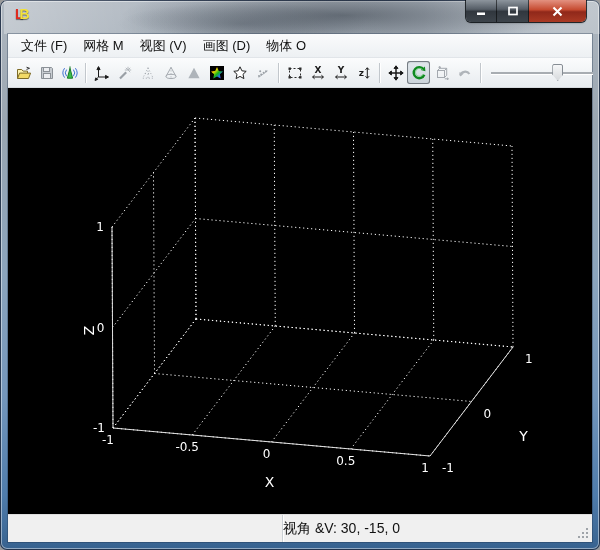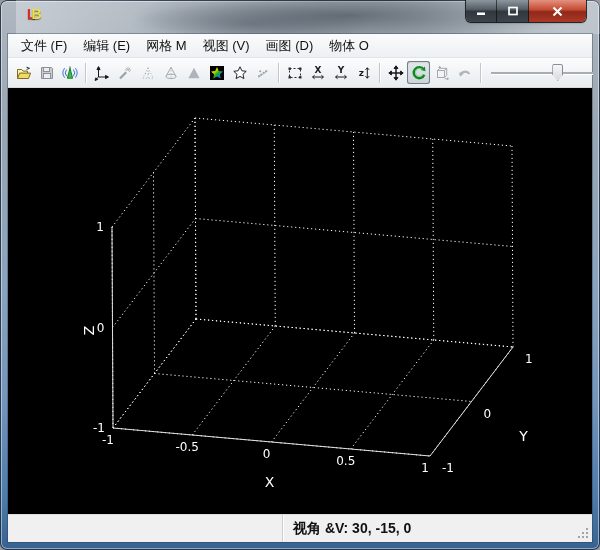--- a/index.html
+++ b/index.html
@@ -1,20 +1,20 @@
 <!DOCTYPE html>
 <html><head>
 <meta charset="utf-8">
 <style>
   html,body{margin:0;padding:0;background:#9a9a9a;font-family:"Liberation Sans","DejaVu Sans",sans-serif;}
   *{box-sizing:border-box;}
   .window{position:relative;width:600px;height:550px;border-radius:7px;overflow:hidden;
     background:linear-gradient(180deg,#b0b8c1 0%,#9aa6b1 22%,#8ba4bc 50%,#7496bb 72%,#4f7cab 90%,#37628f 100%);
     box-shadow:inset 0 0 0 1px rgba(15,32,56,.85), inset 0 0 0 2px rgba(255,255,255,.45);}
-  .titlebar{position:absolute;top:0;left:16px;right:0;height:34px;
+  .titlebar{position:absolute;top:0;left:4px;right:0;height:34px;
     background:
       radial-gradient(55% 130% at 57% 45%, rgba(28,36,46,.50), rgba(28,36,46,0) 68%),
       radial-gradient(30% 90% at 40% 70%, rgba(62,72,84,.35), rgba(62,72,84,0) 70%),
       linear-gradient(90deg, rgba(255,255,255,.30), rgba(255,255,255,.05) 25%, rgba(255,255,255,0) 70%, rgba(255,255,255,.22) 95%);}
   .app-icon{position:absolute;left:11px;top:7px;font-weight:bold;font-size:14px;line-height:14px;letter-spacing:-4px;}
   .app-icon .l{color:#e02a1e;text-shadow:0 1px 1px rgba(0,0,0,.5);}
   .app-icon .b{color:#f3e23a;text-shadow:0 1px 1px rgba(0,0,0,.5);}
   .caption-group{position:absolute;top:0;right:14px;display:flex;height:22px;border-radius:0 0 5px 5px;overflow:hidden;
     box-shadow:0 0 0 1px rgba(8,12,16,.8), 0 1px 2px rgba(0,0,0,.4), inset 0 1px 0 rgba(255,255,255,.4);}
   .cap-btn{width:31px;height:100%;display:flex;align-items:center;justify-content:center;border:0;padding:0;cursor:default;
@@ -34,21 +34,21 @@
   .tb-sep{width:1px;height:20px;background:#c2c7cc;box-shadow:1px 0 0 #fff;margin:0 4px;flex:0 0 auto;}
   .tb-slider{position:relative;width:102px;height:23px;margin-left:6px;flex:0 0 auto;}
   .tb-slider .track{position:absolute;left:0;right:0;top:11px;height:2px;background:#a8adb2;box-shadow:0 1px 0 #fff;}
   .tb-slider .thumb{position:absolute;top:3px;width:11px;height:17px;background:linear-gradient(180deg,#f6f7f8,#d7dadd);
     border:1px solid #868d94;border-radius:2px;clip-path:polygon(0 0,100% 0,100% 62%,50% 100%,0 62%);}
   .plot-wrap{flex:1 1 auto;background:#000;position:relative;overflow:hidden;}
   .plot-wrap svg{position:absolute;inset:0;}
   .statusbar{height:28px;background:#f0f0f0;border-top:1px solid #dedede;display:flex;align-items:stretch;
     font-size:14px;color:#111;flex:0 0 auto;position:relative;}
   .sb-left{width:275px;border-right:1px solid #cbd0d4;box-shadow:1px 0 0 rgba(255,255,255,.9);}
-  .sb-view{display:flex;align-items:center;padding-left:10px;font-weight:bold;}
+  .sb-view{display:flex;align-items:center;}
   .grip{position:absolute;right:3px;bottom:3px;}
 </style>
 </head>
 <body>
 
 <div class="window">
   <div class="titlebar">
     <div class="app-icon"><span class="l">L</span><span class="b">B</span></div>
     <div class="caption-group">
       <button class="cap-btn min" title="minimize">
@@ -65,21 +65,20 @@
         <svg width="13" height="11">
             <path d="M2.5 1.5 L10.5 9.5 M10.5 1.5 L2.5 9.5" stroke="#fff" stroke-width="2.1"></path>
           </svg>
       </button>
     </div>
   </div>
 
   <div class="client">
     <div class="menubar" id="menubar">
         <span class="menu-item">文件 (F)</span>
-        <span class="menu-item">编辑 (E)</span>
         <span class="menu-item">网格 M</span>
         <span class="menu-item">视图 (V)</span>
         <span class="menu-item">画图 (D)</span>
         <span class="menu-item">物体 O</span>
       </div>
     <div class="toolbar" id="toolbar">
         <div class="tb-btn">
           <svg width="16" height="16" viewBox="0 0 16 16">
             <path d="M1.5 13.5 V4.5 h4.2 l1.4 1.6 h4.4 v2" fill="#fdf3ae" stroke="#7c6a26"></path>
             <path d="M1.5 13.5 L3.6 8.1 h11 l-2.1 5.4 Z" fill="#f2da66" stroke="#7c6a26"></path>

